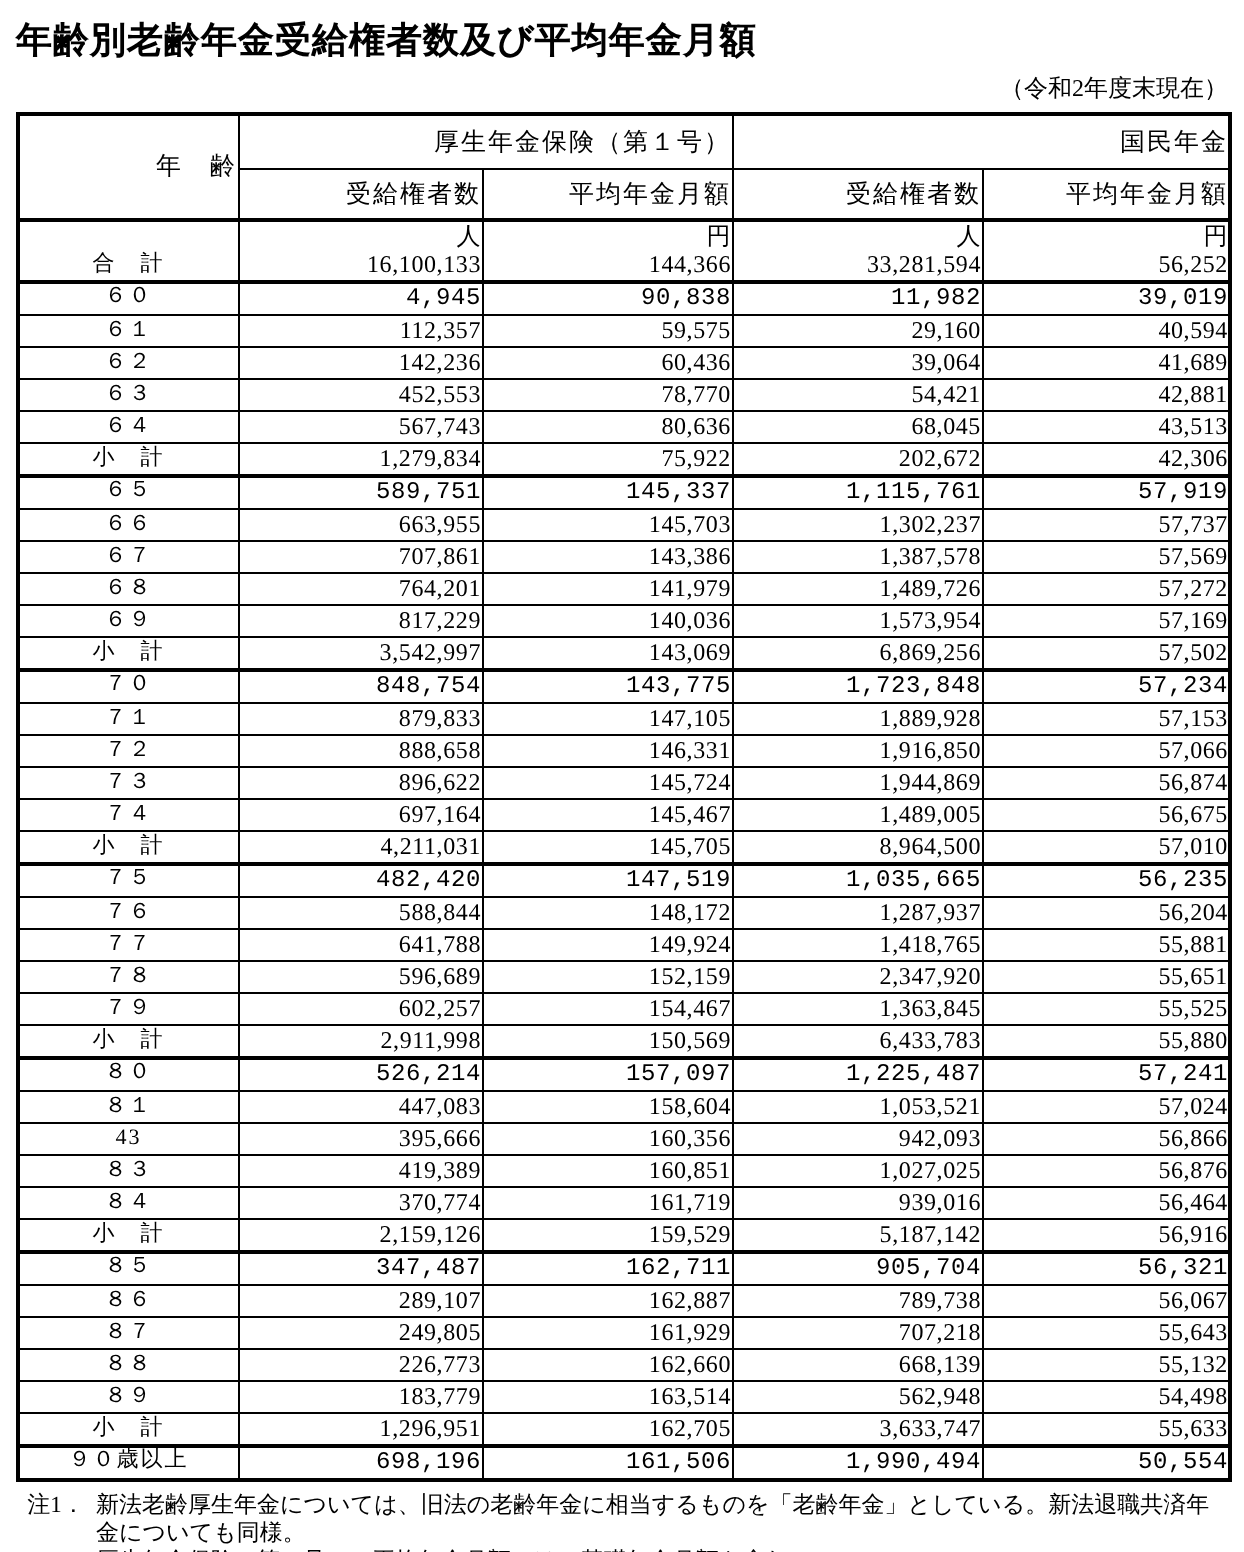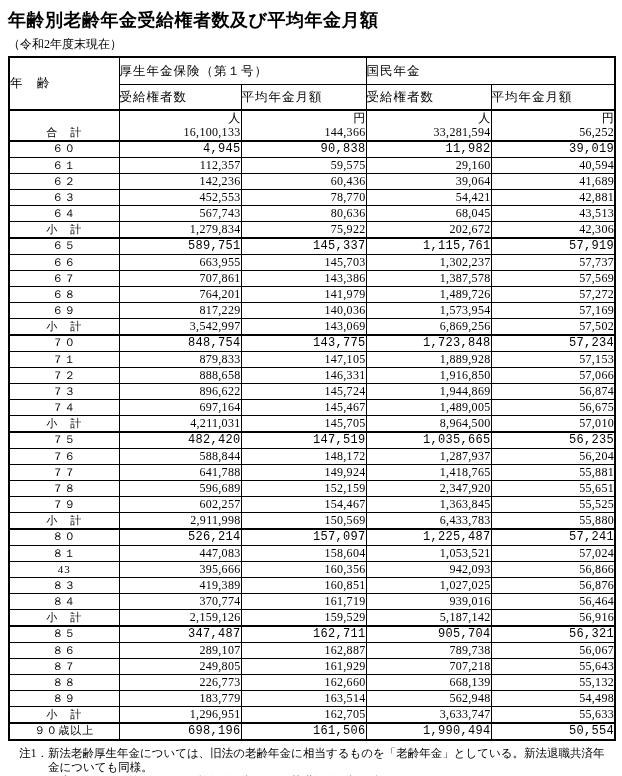--- a/index.html
+++ b/index.html
@@ -7,43 +7,43 @@
     width: 622px; height: 776px; overflow: hidden;
     color: #000;
     font-family: "Liberation Serif", "DejaVu Serif", serif;
   }
   .page { padding: 5px 8px 0 8px; }
   .title {
     font-family: Liberation Sans, sans-serif;
     font-weight: bold; font-size: 18px; text-align: left;
     margin: 3px 0 4px 0; letter-spacing: 0.5px;
   }
-  .asof { width: 606px; font-size: 12px; margin: 0 0 3px 0; font-family: Liberation Serif, serif; }
+  .asof { width: 606px; text-align: right; font-size: 12px; margin: 0 0 3px 0; font-family: Liberation Serif, serif; }
 
   table.pension {
     border-collapse: collapse; table-layout: fixed;
     width: 606px; border: 2px solid #000;
   }
   table.pension th, table.pension td { border: 1px solid #000; padding: 0; }
-  thead th { font-weight: normal; font-size: 12.5px; text-align: left; letter-spacing: 1px; }
+  thead th { font-weight: normal; font-size: 12.5px; text-align: right; letter-spacing: 1px; }
   tr.gh th { height: 26px; }
   tr.sh th { height: 24px; }
 
   tbody tr { height: 15px; }
   td.age  { text-align: center; font-size: 11px; letter-spacing: 1px; line-height: 15px; }
   td.num  { text-align: right; font-size: 12px; padding-right: 7px; letter-spacing: 0.3px; line-height: 15px; }
   tr.total { height: 31px; }
   tr.total td { vertical-align: bottom; border-top: 2px solid #000; }
   tr.total td .unit { line-height: 14px; }
   tr.total td .val  { line-height: 15px; }
   tr.sep td { border-top: 2px solid #000; font-family: Liberation Mono, monospace; }
 
   .notes { width: 606px; margin-top: 5px; font-size: 11.5px; line-height: 14px; }
   .note { display: flex; }
-  .nnum { width: 40px; min-width: 40px; text-align: right; white-space: nowrap; }
+  .nnum { width: 40px; min-width: 40px; text-align: center; white-space: nowrap; }
   .ntext { flex: 1; }
 </style>
 </head>
 <body>
 
 <div class="page">
   <div class="title">年齢別老齢年金受給権者数及び平均年金月額</div>
   <div class="asof">（令和2年度末現在）</div>
 
   <table class="pension">

